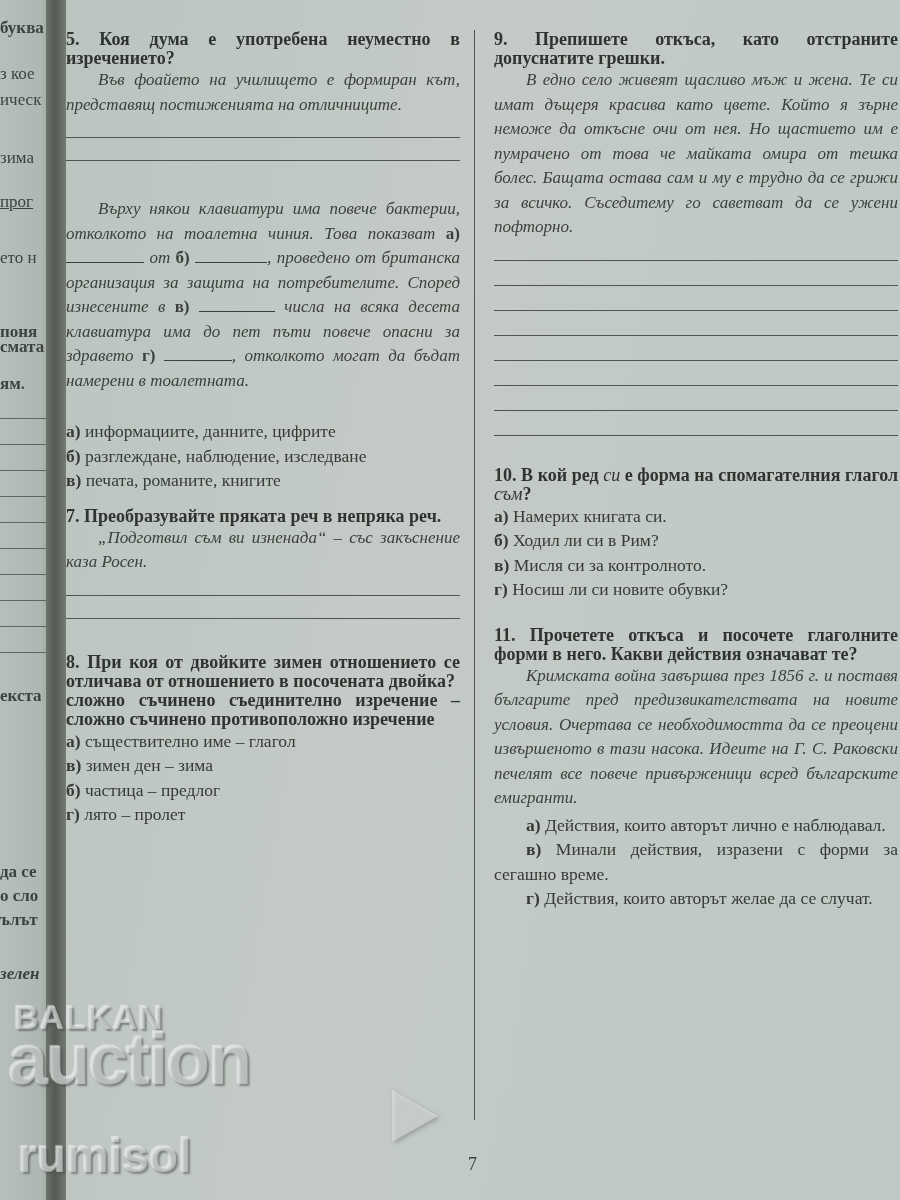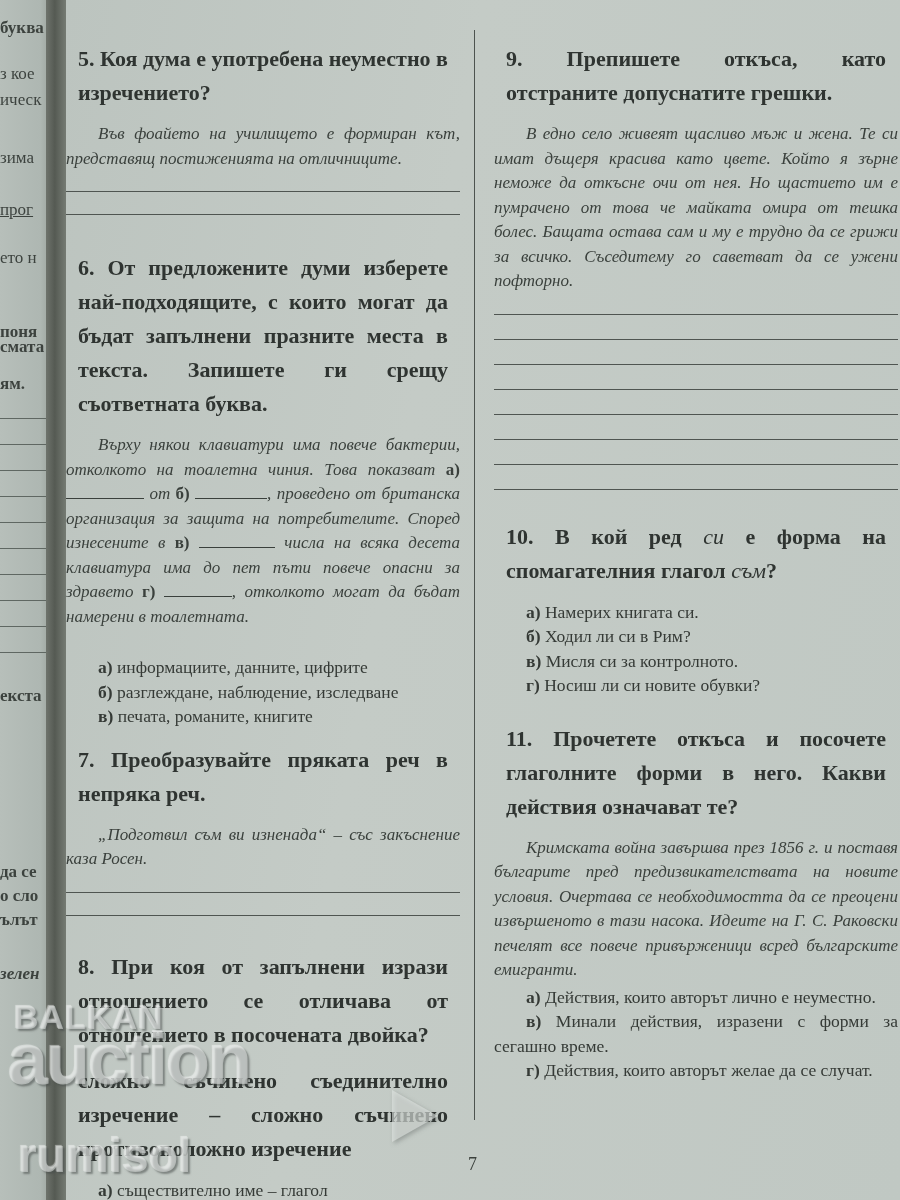--- a/index.html
+++ b/index.html
@@ -27,28 +27,28 @@
     .page {
       position: absolute; left: 66px; top: 0; width: 834px; height: 1200px;
       background: linear-gradient(100deg, #bcc4bf 0%, #c4cbc6 40%, #c0c8c3 100%);
     }
     .col { position: absolute; top: 30px; }
     .col-left { left: 0px; width: 394px; }
     .col-right { left: 428px; width: 404px; }
     .divider {
       position: absolute; left: 408px; top: 30px; width: 1px; height: 1090px; background: #4d534f;
     }
-    .q { font-weight: bold; font-size: 22px; line-height: 34px; text-align: justify; margin: 12px; }
+    .q { font-weight: bold; font-size: 18px; line-height: 19px; text-align: justify; margin: 0; }
     .q .num { font-weight: bold; }
     .q i { font-weight: normal; }
     .passage { font-style: italic; font-size: 17px; line-height: 24.5px; text-align: justify; text-indent: 32px; margin: 0; color: #3a403c; }
     .passage b { font-style: normal; }
     .line { height: 1px; background: #4f5551; margin: 22px 0 0 0; }
     .options { margin: 12px 0 0 0; padding: 0; list-style: none; }
-    .options li { font-size: 17.5px; line-height: 24.5px; padding-left: 32px; color: #353a36; }
+    .options li { font-size: 17.5px; line-height: 24.5px; color: #353a36; }
     .options li b { font-weight: bold; }
     .options.hang li { padding-left: 0; text-indent: 32px; text-align: justify; }
     .blank { display: inline-block; border-bottom: 1px solid #3a403c; height: 14px; vertical-align: baseline; }
     .pagenum { position: absolute; left: 402px; top: 1154px; font-size: 18px; color: #3b403c; }
     .watermark {
       position: absolute; pointer-events: none; font-family: "Liberation Sans", "DejaVu Sans", sans-serif;
       font-weight: bold; color: rgba(225,230,227,0.55);
       text-shadow: 2px 2px 2px rgba(70,75,72,0.55), -1px -1px 1px rgba(255,255,255,0.5);
     }
     .wm-balkan { left: 14px; top: 998px; font-size: 34px; letter-spacing: 1px; }
@@ -72,21 +72,21 @@
   <div class="rule" style="top:522px"></div>
   <div class="rule" style="top:548px"></div>
   <div class="rule" style="top:574px"></div>
   <div class="rule" style="top:600px"></div>
   <div class="rule" style="top:626px"></div>
   <div class="rule" style="top:652px"></div>
 <div class="frag b" style="top: 18px;">буква</div>
     <div class="frag " style="top: 64px;">з кое</div>
     <div class="frag " style="top: 90px;">ическ</div>
     <div class="frag " style="top: 148px;">зима</div>
-    <div class="frag " style="top: 200px; text-decoration: underline;">прог</div>
+    <div class="frag " style="top: 192px; text-decoration: underline;">прог</div>
     <div class="frag " style="top: 248px;">ето н</div>
     <div class="frag b" style="top: 322px;">поня</div>
     <div class="frag b" style="top: 337px;">смата</div>
     <div class="frag b" style="top: 374px;">ям.</div>
     <div class="frag b" style="top: 686px;">екста</div>
     <div class="frag b" style="top: 862px;">да се</div>
     <div class="frag b" style="top: 886px;">о сло</div>
     <div class="frag b" style="top: 910px;">ълът</div>
     <div class="frag i" style="top: 964px;">зелен</div>
   </div>
@@ -97,38 +97,37 @@
   <div class="col col-left">
 
     <section>
       <p class="q"><span class="num">5.</span> <span>Коя дума е употребена неуместно в изречението?</span></p>
       <p class="passage">Във фоайето на училището е формиран кът, представящ постиженията на отличниците.</p>
       <div class="line" style="margin-top:20px"></div>
       <div class="line"></div>
     </section>
 
     <section style="margin-top:36px">
-      <p class="q"><span class="num">6.</span> <span>От предложените думи изберете най-подходящите, с които могат да бъдат запълнени празните места в текста. Запишете ги срещу съответната буква.</span></p>
       <p class="passage"><span>Върху някои клавиатури има повече бактерии, отколкото на тоалетна чиния. Това показват</span> <b>а)</b> <span class="blank" style="width:78px"></span> <span>от</span> <b>б)</b> <span class="blank" style="width:72px"></span><span>, проведено от британска организация за защита на потребителите. Според изнесените в</span> <b>в)</b> <span class="blank" style="width:76px"></span> <span>числа на всяка десета клавиатура има до пет пъти повече опасни за здравето</span> <b>г)</b> <span class="blank" style="width:68px"></span><span>, отколкото могат да бъдат намерени в тоалетната.</span></p>
       <ul class="options" style="margin-top:26px">
         <li><b>а)</b> <span>информациите, данните, цифрите</span></li>
         <li><b>б)</b> <span>разглеждане, наблюдение, изследване</span></li>
         <li><b>в)</b> <span>печата, романите, книгите</span></li>
       </ul>
     </section>
 
     <section style="margin-top:14px">
       <p class="q"><span class="num">7.</span> <span>Преобразувайте пряката реч в непряка реч.</span></p>
       <p class="passage">„Подготвил съм ви изненада“ – със закъснение каза Росен.</p>
       <div class="line" style="margin-top:20px"></div>
       <div class="line"></div>
     </section>
 
     <section style="margin-top:34px">
-      <p class="q"><span class="num">8.</span> <span>При коя от запълнени изрази отношението се отличава от отношението в посочената двойка?</span></p>
+      <p class="q"><span class="num">8.</span> <span>При коя от двойките зимен отношението се отличава от отношението в посочената двойка?</span></p>
       <p class="q">сложно съчинено съединително изречение – сложно съчинено противоположно изречение</p>
       <ul class="options" style="margin-top:0">
         <li><b>а)</b> <span>съществително име – глагол</span></li>
         <li><b>в)</b> <span>зимен ден – зима</span></li>
         <li><b>б)</b> <span>частица – предлог</span></li>
         <li><b>г)</b> <span>лято – пролет</span></li>
       </ul>
     </section>
   </div>
 
@@ -158,21 +157,21 @@
         <li><b>б)</b> <span>Ходил ли си в Рим?</span></li>
         <li><b>в)</b> <span>Мисля си за контролното.</span></li>
         <li><b>г)</b> <span>Носиш ли си новите обувки?</span></li>
       </ul>
     </section>
 
     <section style="margin-top:24px">
       <p class="q"><span class="num">11.</span> <span>Прочетете откъса и посочете глаголните форми в него. Какви действия означават те?</span></p>
       <p class="passage">Кримската война завършва през 1856 г. и поставя българите пред предизвикателствата на новите условия. Очертава се необходимостта да се преоцени извършеното в тази насока. Идеите на Г. С. Раковски печелят все повече привърженици всред българските емигранти.</p>
       <ul class="options hang" style="margin-top:2px">
-        <li><b>а)</b> <span>Действия, които авторът лично е неуместно.</span></li>
+        <li><b>а)</b> <span>Действия, които авторът лично е наблюдавал.</span></li>
         <li><b>в)</b> <span>Минали действия, изразени с форми за сегашно време.</span></li>
         <li><b>г)</b> <span>Действия, които авторът желае да се случат.</span></li>
       </ul>
     </section>
   </div>
 
   <div class="pagenum">7</div>
 </div>
 
 <div class="watermark wm-balkan" style="position:absolute">BALKAN</div>

